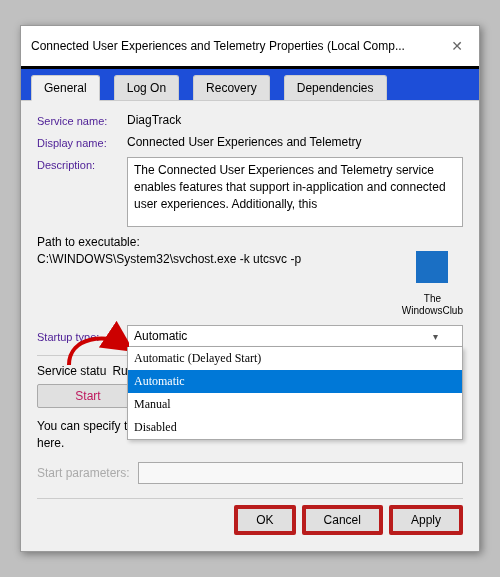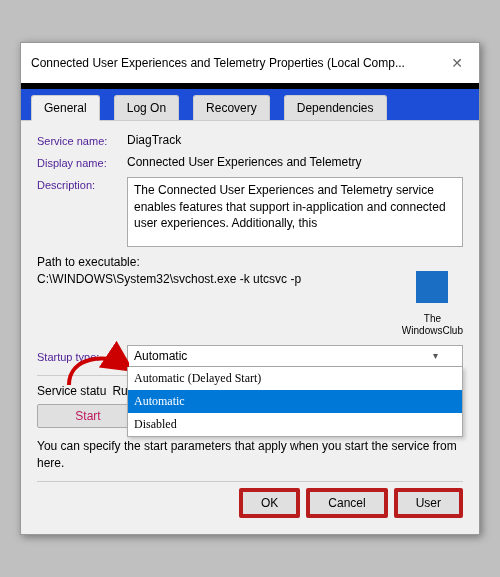--- a/index.html
+++ b/index.html
@@ -18,21 +18,21 @@
       background: #f0f0f0;
       border: 1px solid #999;
       box-shadow: 2px 2px 8px rgba(0,0,0,0.4);
     }
     .title-bar {
       background: #fff;
       padding: 8px 10px;
       display: flex;
       justify-content: space-between;
       align-items: center;
-      border-bottom: 6px solid #000000;
+      border-bottom: 3px solid #000000;
     }
     .title-bar-text {
       font-size: 12px;
       color: #000;
       flex: 1;
       overflow: hidden;
       text-overflow: ellipsis;
       white-space: nowrap;
     }
     .title-bar-close {
@@ -320,20 +320,21 @@
           </svg>
         </div>
 
         <div class="startup-display">
           <span>Automatic</span>
           <span class="chevron">▾</span>
         </div>
         <div class="dropdown-list">
           <div class="dropdown-item">Automatic (Delayed Start)</div>
           <div class="dropdown-item selected">Automatic</div>
+          <div class="dropdown-item">Manual</div>
           <div class="dropdown-item">Disabled</div>
         </div>
       </div>
     </div>
 
     <hr class="divider">
 
     <div class="service-status-row">
       <span class="service-status-label">Service statu</span>
       <span class="service-status-value">Running</span>
@@ -341,21 +342,25 @@
 
     <div class="buttons-row">
       <button class="action-btn" disabled="">Start</button>
       <button class="action-btn">Stop</button>
       <button class="action-btn">Pause</button>
       <button class="action-btn">Resume</button>
     </div>
 
     <div class="hint-text">You can specify the start parameters that apply when you start the service from here.</div>
 
+    <div class="start-params-row">
+      <span class="start-params-label">Start parameters:</span>
+      <input class="start-params-input" type="text" value="" style="">
+    </div>
 
     <div class="bottom-buttons">
       <button class="bottom-btn">OK</button>
       <button class="bottom-btn">Cancel</button>
-      <button class="bottom-btn">User</button>
+      <button class="bottom-btn">Apply</button>
     </div>
 
   </div>
 </div>
 
 </body></html>

